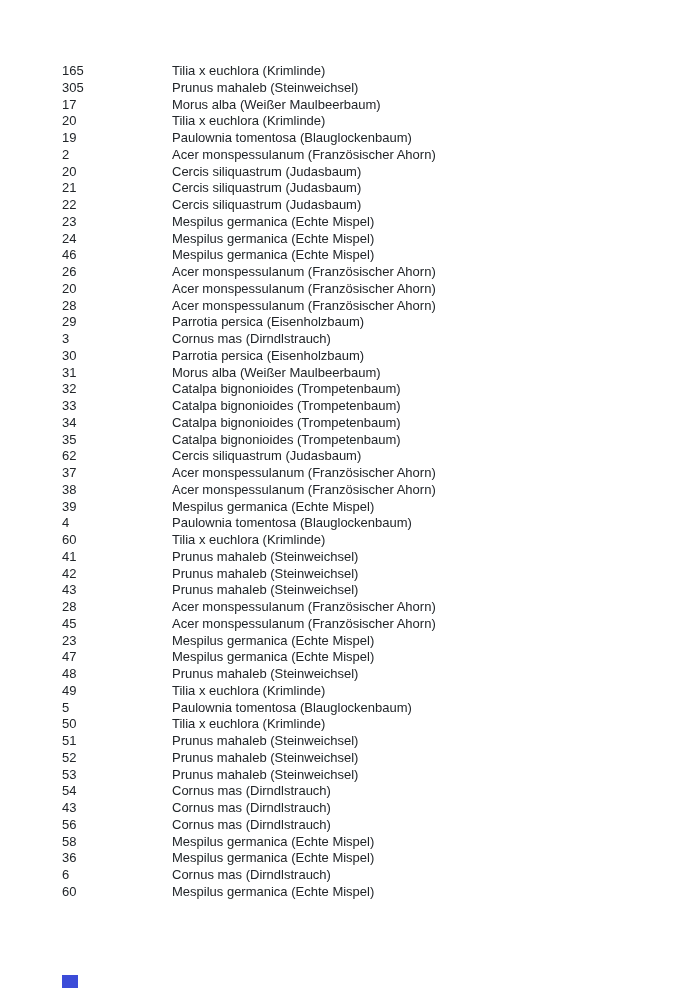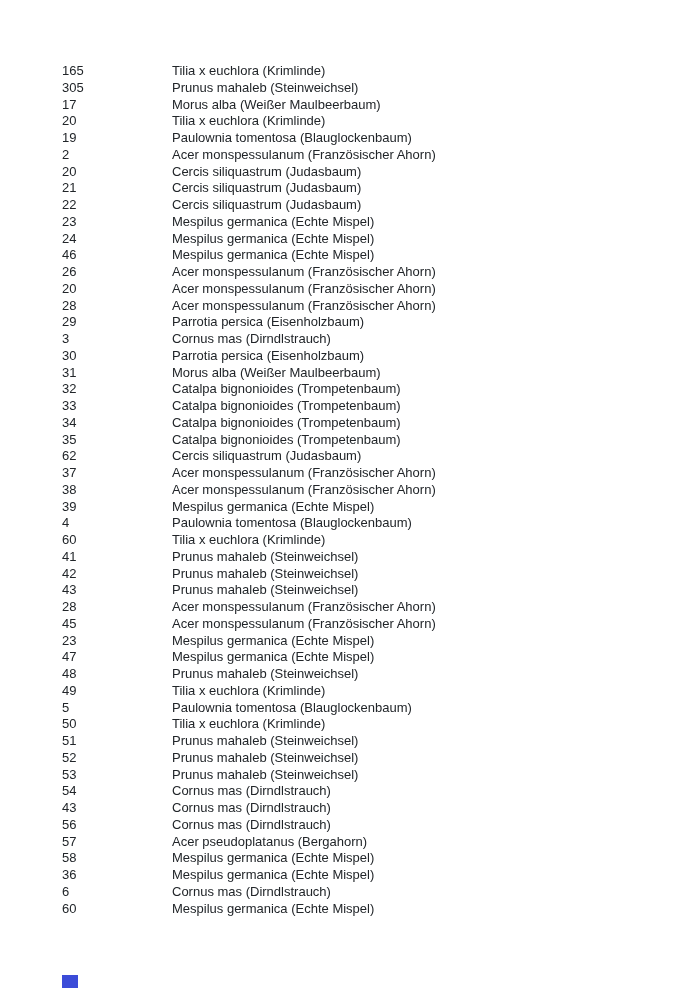--- a/index.html
+++ b/index.html
@@ -278,24 +278,20 @@
   <div class="row">
     <span class="num">43</span>
     <span class="species">Cornus mas (Dirndlstrauch)</span>
   </div>
 
   <div class="row">
     <span class="num">56</span>
     <span class="species">Cornus mas (Dirndlstrauch)</span>
   </div>
 
-  <div class="row">
-    <span class="num">57</span>
-    <span class="species">Acer pseudoplatanus (Bergahorn)</span>
-  </div>
 
   <div class="row">
     <span class="num">58</span>
     <span class="species">Mespilus germanica (Echte Mispel)</span>
   </div>
 
   <div class="row">
     <span class="num">36</span>
     <span class="species">Mespilus germanica (Echte Mispel)</span>
   </div>

